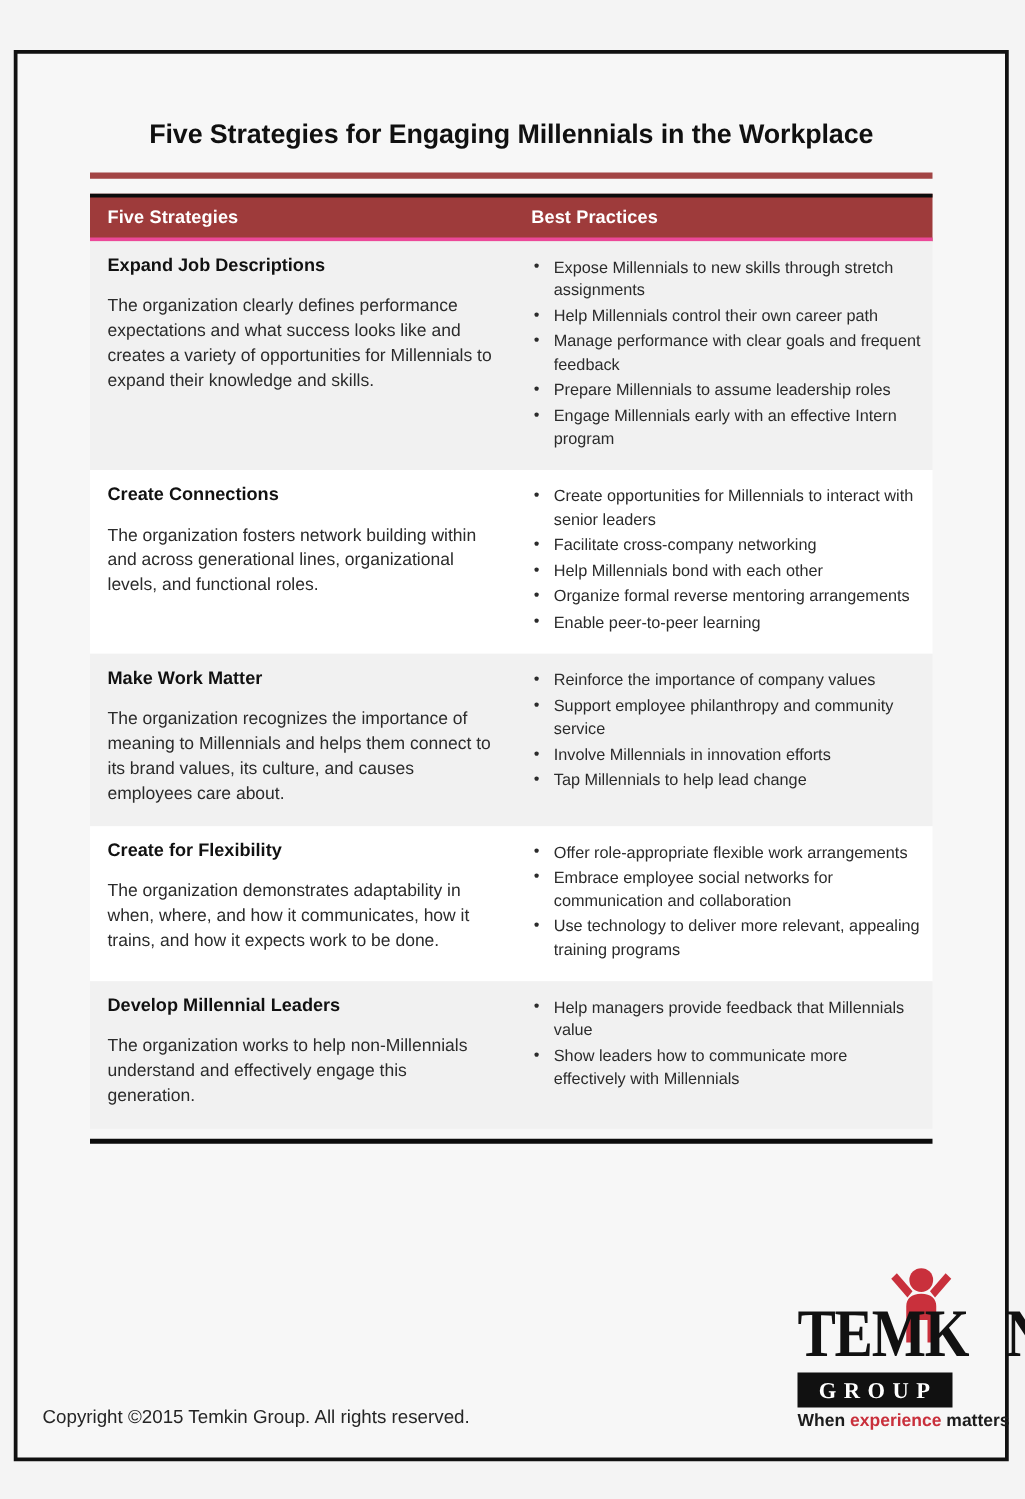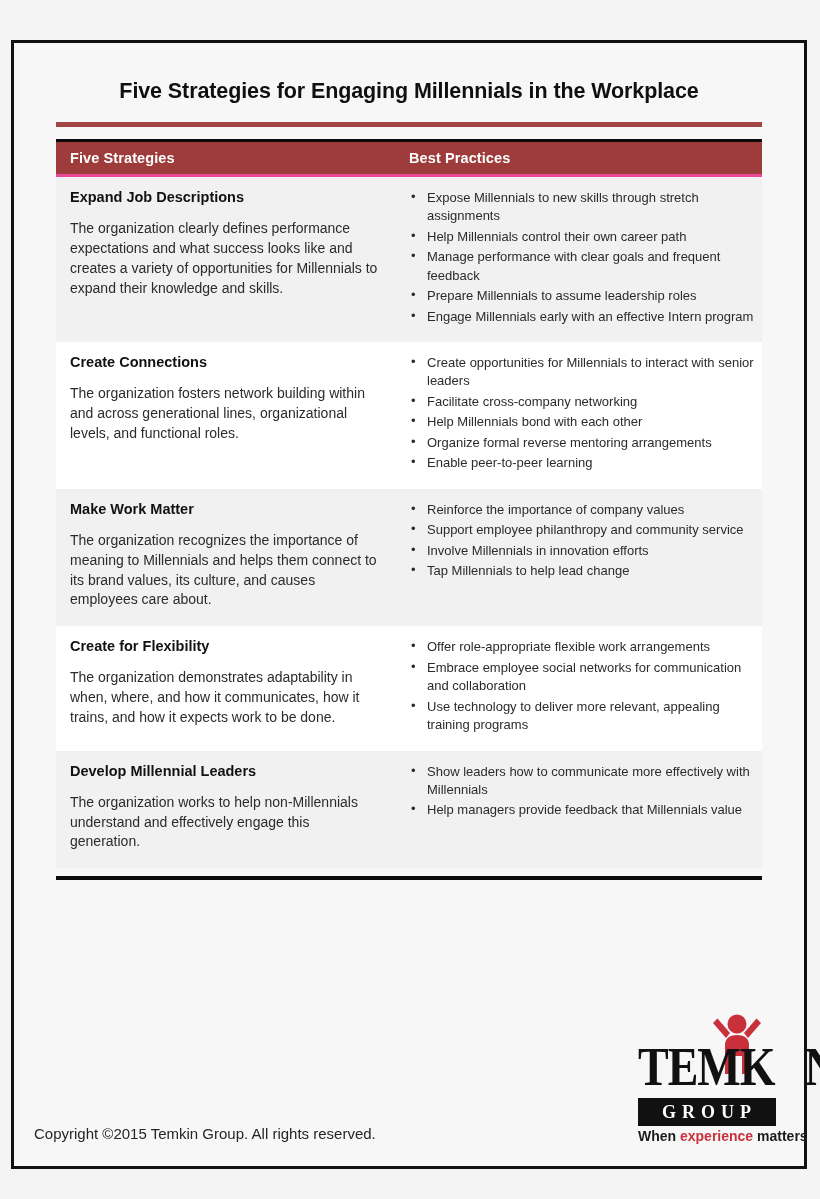--- a/index.html
+++ b/index.html
@@ -24,21 +24,21 @@
     border: 3px solid #111111;
     background: #f7f7f7;
   }
 
   .inner {
     position: absolute;
     left: 0;
     top: 0;
     right: 0;
     bottom: 0;
-    padding: 0;
+    padding: 16px;
   }
 
   .title {
     text-align: center;
     font-size: 21.5px;
     font-weight: bold;
     color: #101010;
     letter-spacing: -0.1px;
     margin: 36px 30px 0 30px;
     line-height: 1.2;
@@ -170,21 +170,21 @@
     letter-spacing: -1px;
     color: #111111;
     line-height: 1;
     transform: scaleY(1.18);
     transform-origin: left top;
   }
   .logo-group-bar {
     position: absolute;
     left: 2px;
     top: 86px;
-    width: 138px;
+    width: 124px;
     height: 28px;
     background: #111111;
   }
   .logo-group-bar span {
     display: block;
     text-align: center;
     color: #ffffff;
     font-family: "Liberation Serif", serif;
     font-size: 18px;
     font-weight: bold;
@@ -284,22 +284,22 @@
         </div>
       </div>
 
       <div class="trow alt">
         <div class="cell-left">
           <div class="strategy-name">Develop Millennial Leaders</div>
           <div class="strategy-desc">The organization works to help non-Millennials understand and effectively engage this generation.</div>
         </div>
         <div class="cell-right">
           <ul class="practices">
+            <li>Help managers provide feedback that Millennials value</li>
             <li>Show leaders how to communicate more effectively with Millennials</li>
-            <li>Help managers provide feedback that Millennials value</li>
           </ul>
         </div>
       </div>
 
     </div>
 
     <div class="bottom-rule"></div>
 
     <div class="footer">
       <div class="copyright">Copyright ©2015 Temkin Group. All rights reserved.</div>

